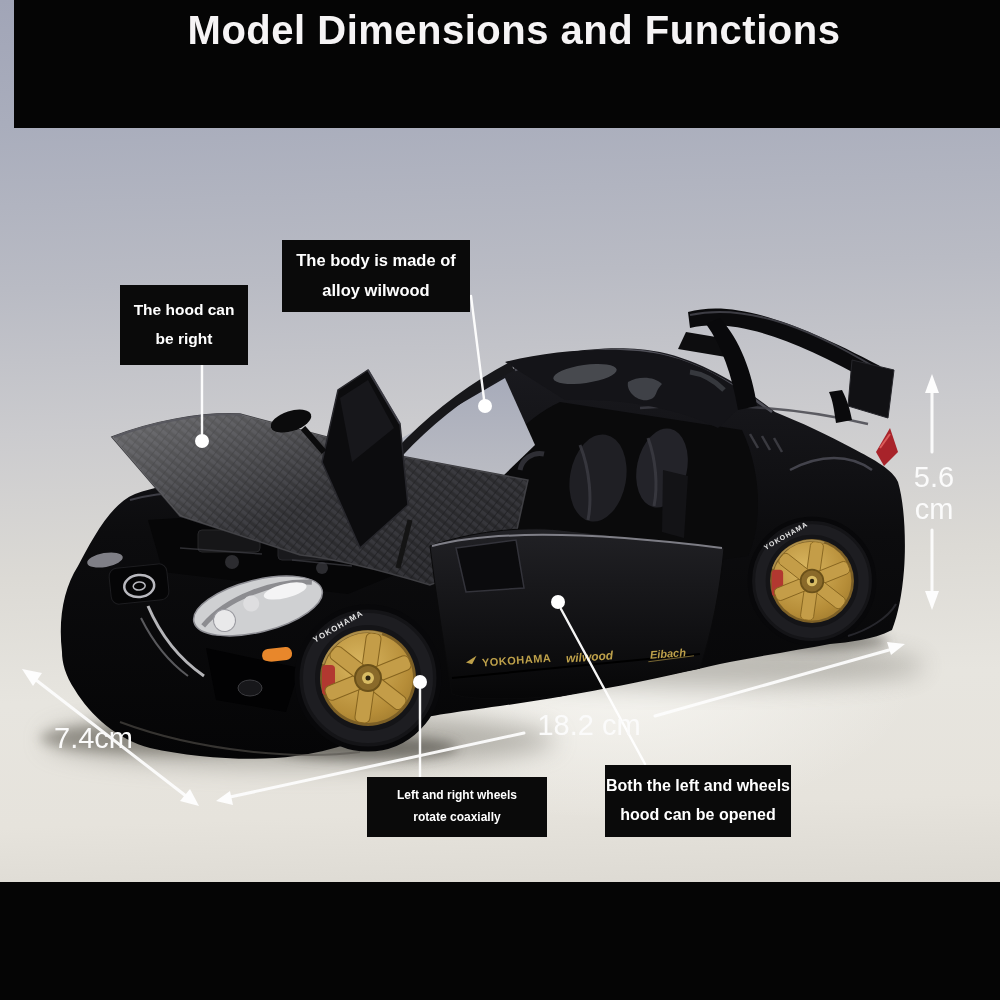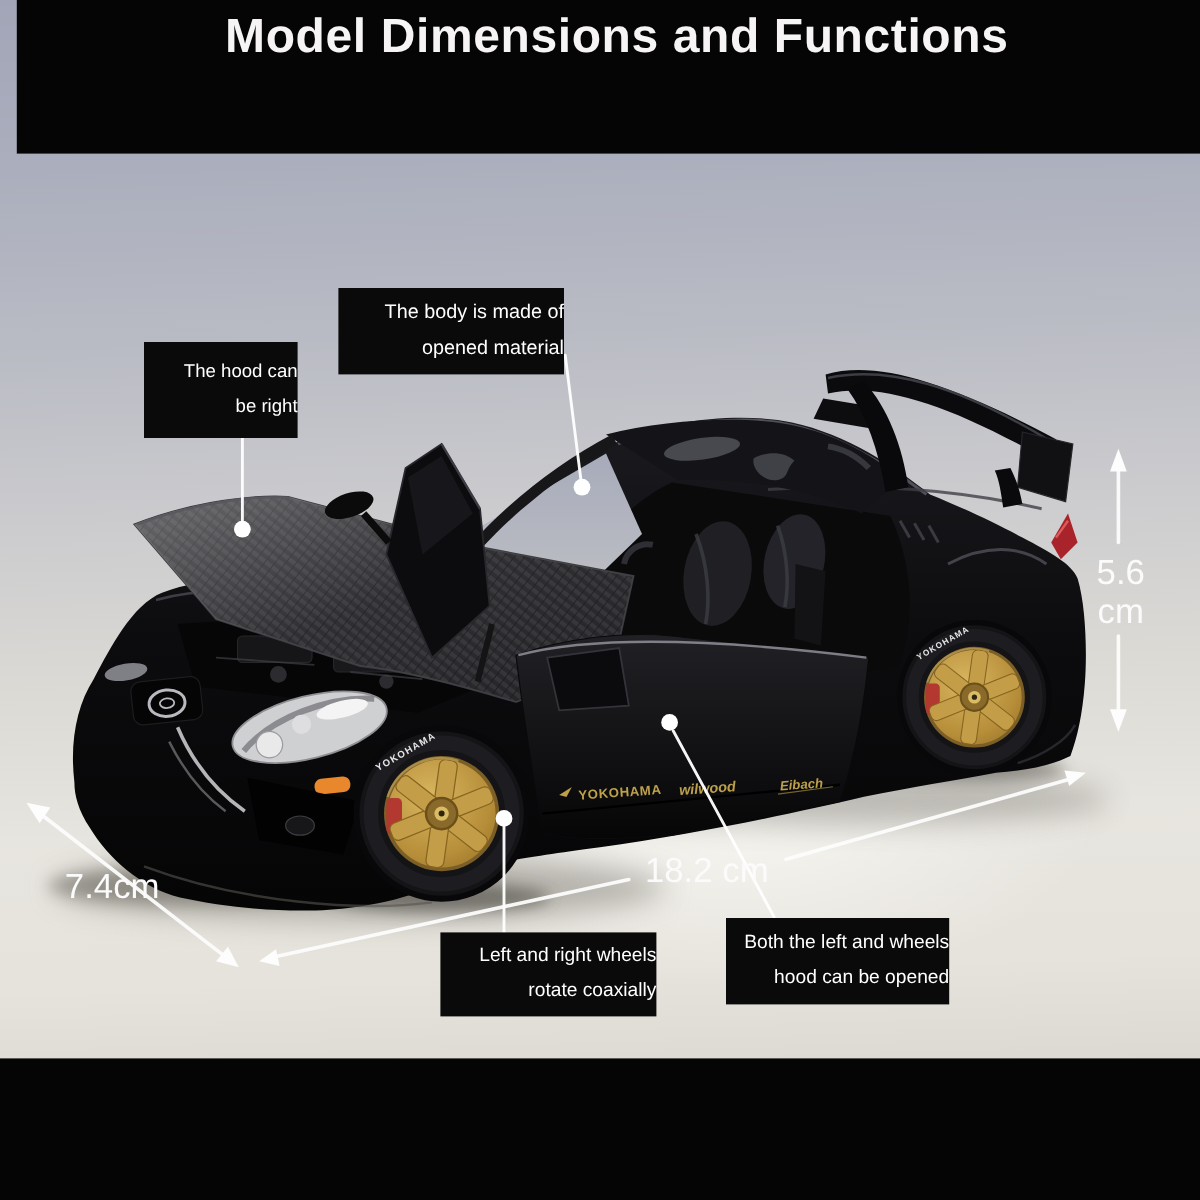--- a/index.html
+++ b/index.html
@@ -12,27 +12,27 @@
   }
   .bar{position:absolute;left:0;width:1000px;background:#050505;}
   #header-bar{top:0;height:128px;display:flex;align-items:flex-start;justify-content:center;margin-left:14px;}
   #footer-bar{top:882px;height:118px;}
   #page-title{
     color:#f6f4f5;font-size:40px;font-weight:800;letter-spacing:.5px;
     font-family:"Liberation Sans", sans-serif;margin:0;padding-top:8px;
   }
   .callout{
     position:absolute;background:#0a0a0a;color:#fff;
-    display:flex;flex-direction:column;align-items:flex-end;justify-content:center;
-    font-weight:400;text-align:center;z-index:30;
+    display:flex;flex-direction:column;align-items:center;justify-content:center;
+    font-weight:700;text-align:center;z-index:30;
   }
   .callout span{display:block;}
   #callout-hood   {left:120px;top:285px;width:128px;height:80px;font-size:15.5px;line-height:1.85;}
   #callout-body   {left:282px;top:240px;width:188px;height:72px;font-size:16.5px;line-height:1.8;}
-  #callout-wheels {left:367px;top:777px;width:180px;height:70px;font-size:16px;line-height:1.8;}
+  #callout-wheels {left:367px;top:777px;width:180px;height:60px;font-size:12px;line-height:1.8;}
   #callout-doors  {left:605px;top:765px;width:186px;height:72px;font-size:16px;line-height:1.8;}
   svg{position:absolute;left:0;top:0;z-index:10;}
   .dimtext{fill:#fbfbfb;font-family:"Liberation Sans",sans-serif;font-size:29px;}
   .tiretext{fill:#e6e6e6;font-family:"Liberation Sans",sans-serif;font-size:8px;font-weight:bold;letter-spacing:1.1px;text-anchor:middle;}
   .decal{fill:#bda04a;font-family:"Liberation Sans",sans-serif;font-weight:bold;}
   .leader{stroke:#fff;stroke-width:2.4;stroke-linecap:round;opacity:.96;}
   .dimline{stroke:#fdfdfd;stroke-width:3;stroke-linecap:round;opacity:.95;}
 </style>
 </head>
 <body>
@@ -270,21 +270,21 @@
     <h1 id="page-title">Model Dimensions and Functions</h1>
   </div>
   <div class="bar" id="footer-bar"></div>
 
   <div class="callout" id="callout-hood">
     <span>The hood can</span>
     <span>be right</span>
   </div>
   <div class="callout" id="callout-body">
     <span>The body is made of</span>
-    <span>opened material</span>
+    <span>alloy wilwood</span>
   </div>
   <div class="callout" id="callout-wheels">
     <span>Left and right wheels</span>
     <span>rotate coaxially</span>
   </div>
   <div class="callout" id="callout-doors">
     <span>Both the left and wheels</span>
     <span>hood can be opened</span>
   </div>
 

